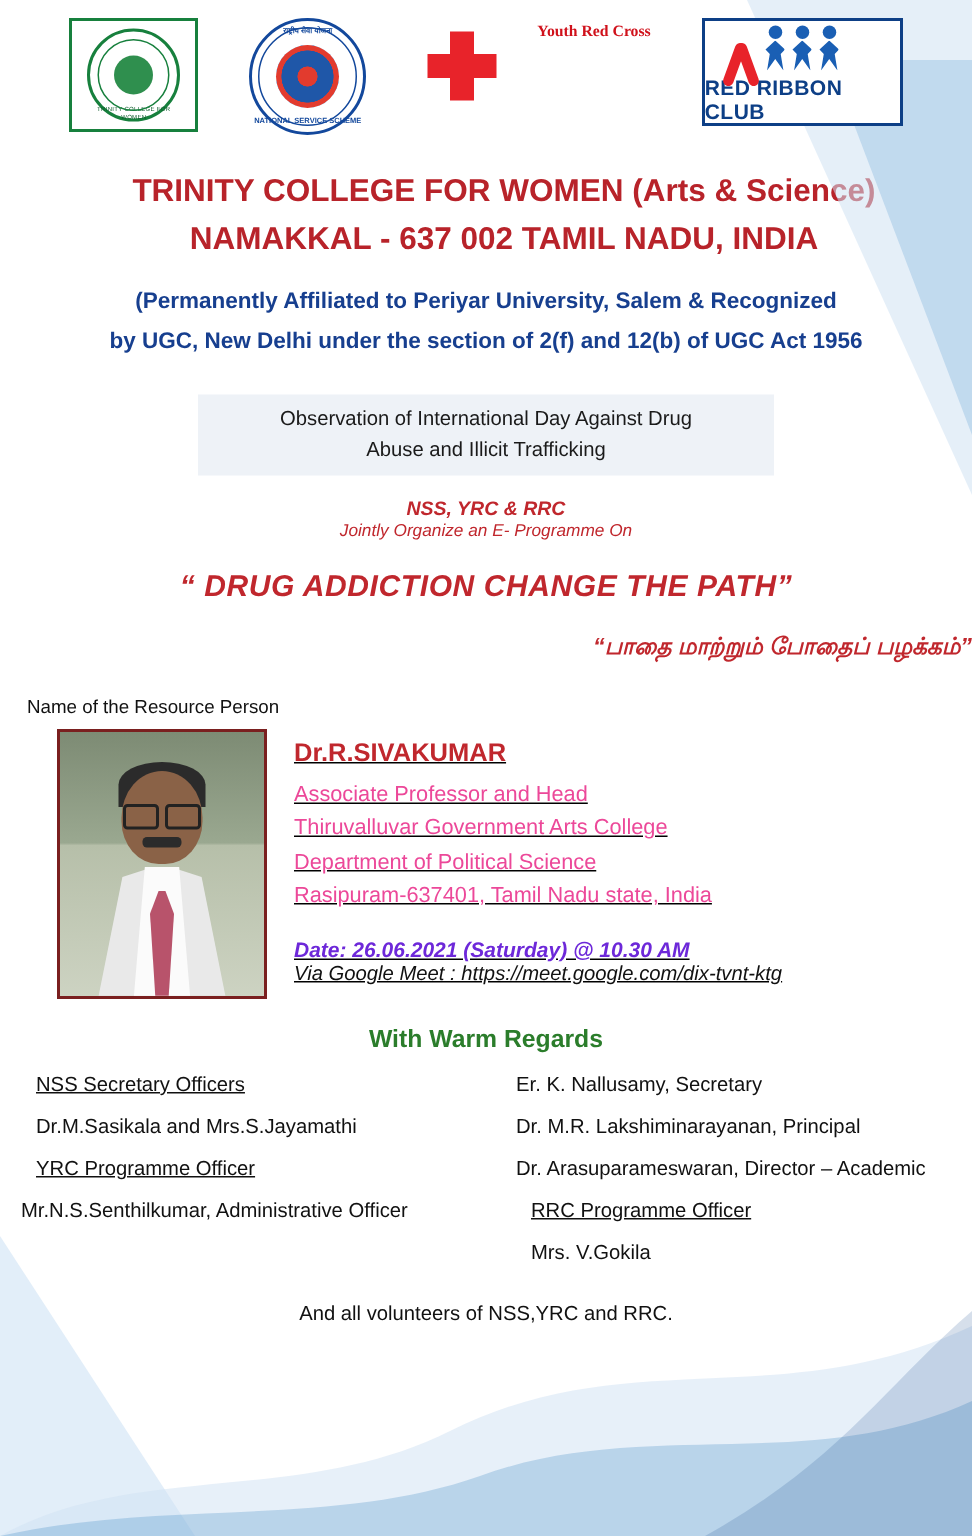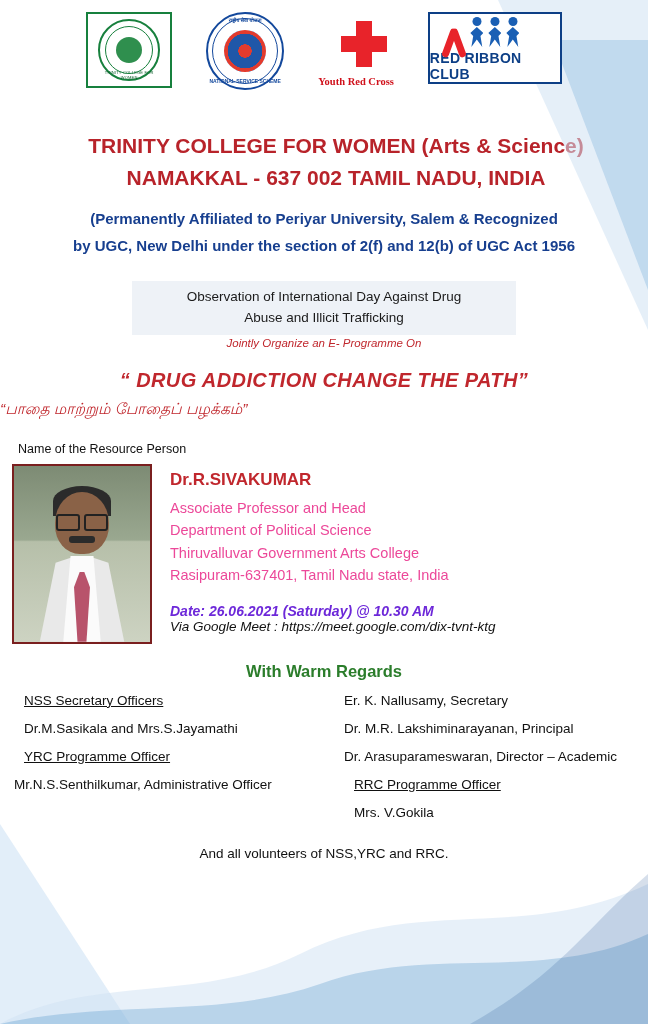--- a/index.html
+++ b/index.html
@@ -87,21 +87,21 @@
     width: 42px; height: 42px; border-radius: 50%;
     background: radial-gradient(circle at 50% 50%, #e23b2e 0 22%, #1f57a8 23% 58%, #e23b2e 59% 70%, #1f57a8 71% 100%);
     position: relative;
   }
   .nss-cap {
     position: absolute; top: 3px; left: 0; right: 0;
     font-size: 5px; text-align: center; color: #13489c; font-weight: bold;
   }
   .nss-cap.bot { top: auto; bottom: 4px; }
   .yrc {
-    display: flex; flex-direction: column; align-items: flex-end; gap: 4px;
+    display: flex; flex-direction: row; align-items: flex-start; gap: 20px;
     padding-top: 4px;
   }
   .cross-wrap {
     width: 60px; height: 56px; display: flex; align-items: center; justify-content: center;
   }
   .cross {
     position: relative; width: 46px; height: 46px;
   }
   .cross::before, .cross::after {
     content: ""; position: absolute; background: #e8232a;
@@ -142,21 +142,20 @@
   .ribbon::before { left: 4px; top: 6px; transform: rotate(20deg); }
   .ribbon::after { left: 13px; top: 6px; transform: rotate(-20deg); }
   .rrc-label {
     margin-top: 3px;
     font-size: 14px; font-weight: bold; color: #0d3f86; letter-spacing: .3px;
   }
   
   .college-name {
     text-align: center; color: #b8232a;
     font-weight: bold; font-size: 21px; line-height: 1.5;
-    margin-top: 18px;
     font-family: "Liberation Sans", sans-serif;
     padding-left: 24px;
   }
   .affil {
     text-align: center; color: #173f8f;
     font-weight: bold; font-size: 15px; line-height: 1.8;
     margin-top: 12px;
   }
   .observation {
     margin: 22px auto 0 auto;
@@ -174,29 +173,29 @@
   }
   .orgline2 {
     text-align: center; color: #c0272d; font-size: 11.5px;
     font-style: italic; margin-top: 2px;
   }
   .theme-en {
     text-align: center; color: #c0272d; font-weight: bold;
     font-size: 20px; font-style: italic; margin-top: 20px; letter-spacing: .4px;
   }
   .theme-ta {
-    text-align: left; color: #c0272d; font-weight: normal;
-    font-size: 15.5px; font-style: italic; margin-top: 8px;
+    text-align: right; color: #c0272d; font-weight: bold;
+    font-size: 15.5px; font-style: italic; margin-top: 20px;
   }
   .rp-label {
     margin: 22px 0 0 18px; font-size: 12.5px; color: #111;
   }
   
   .rp-block {
-    display: flex; gap: 18px; margin-top: 8px; padding-left: 12px;
+    display: flex; gap: 18px; margin-top: 8px; padding-left: 38px; text-decoration: underline;
   }
   .photo {
     width: 140px; height: 180px;
     border: 2px solid #7a1f1f;
     background: linear-gradient(180deg,#7d8b74 0%, #9aa890 42%, #b6bfa9 43%, #cdd3c2 100%);
     position: relative; overflow: hidden; flex: none;
   }
   .ph-head {
     position: absolute; left: 50%; transform: translateX(-50%);
     top: 26px; width: 54px; height: 62px; border-radius: 50% 50% 46% 46%;
@@ -336,41 +335,42 @@
   <div class="affil">
     <div>(Permanently Affiliated to Periyar University, Salem &amp; Recognized</div>
     <div>by UGC, New Delhi under the section of 2(f) and 12(b) of UGC Act 1956</div>
   </div>
 
   <div class="observation">
     <div>Observation of International Day Against   Drug</div>
     <div>Abuse and Illicit Trafficking</div>
   </div>
 
+  <div class="orgline">NSS, YRC &amp; RRC</div>
   <div class="orgline2">Jointly Organize an E- Programme On</div>
   <div class="theme-en">“ DRUG  ADDICTION  CHANGE  THE  PATH”</div>
   <div class="theme-ta">“பாதை மாற்றும் போதைப் பழக்கம்”</div>
 
   <div class="rp-label">Name of the Resource Person</div>
 
   <div class="rp-block">
     <div class="photo">
       <div class="ph-body"></div>
       <div class="ph-shirt"></div>
       <div class="ph-tie"></div>
       <div class="ph-hair"></div>
       <div class="ph-head"></div>
       <div class="ph-glass"></div>
       <div class="ph-mous"></div>
     </div>
     <div class="rp-info">
       <div class="rp-name">Dr.R.SIVAKUMAR</div>
       <div class="rp-line">Associate Professor and Head</div>
+      <div class="rp-line">Thiruvalluvar Government Arts College</div>
       <div class="rp-line">Department of Political Science</div>
-      <div class="rp-line">Thiruvalluvar Government Arts College</div>
       <div class="rp-line">Rasipuram-637401, Tamil Nadu state, India</div>
       <div class="date-line">Date:  26.06.2021 (Saturday) @ 10.30 AM</div>
       <div class="meet-line">Via  Google Meet : https://meet.google.com/dix-tvnt-ktg</div>
     </div>
   </div>
 
   <div class="regards">With Warm  Regards</div>
 
   <div class="people">
     <div class="col-right underline">NSS Secretary Officers</div>

